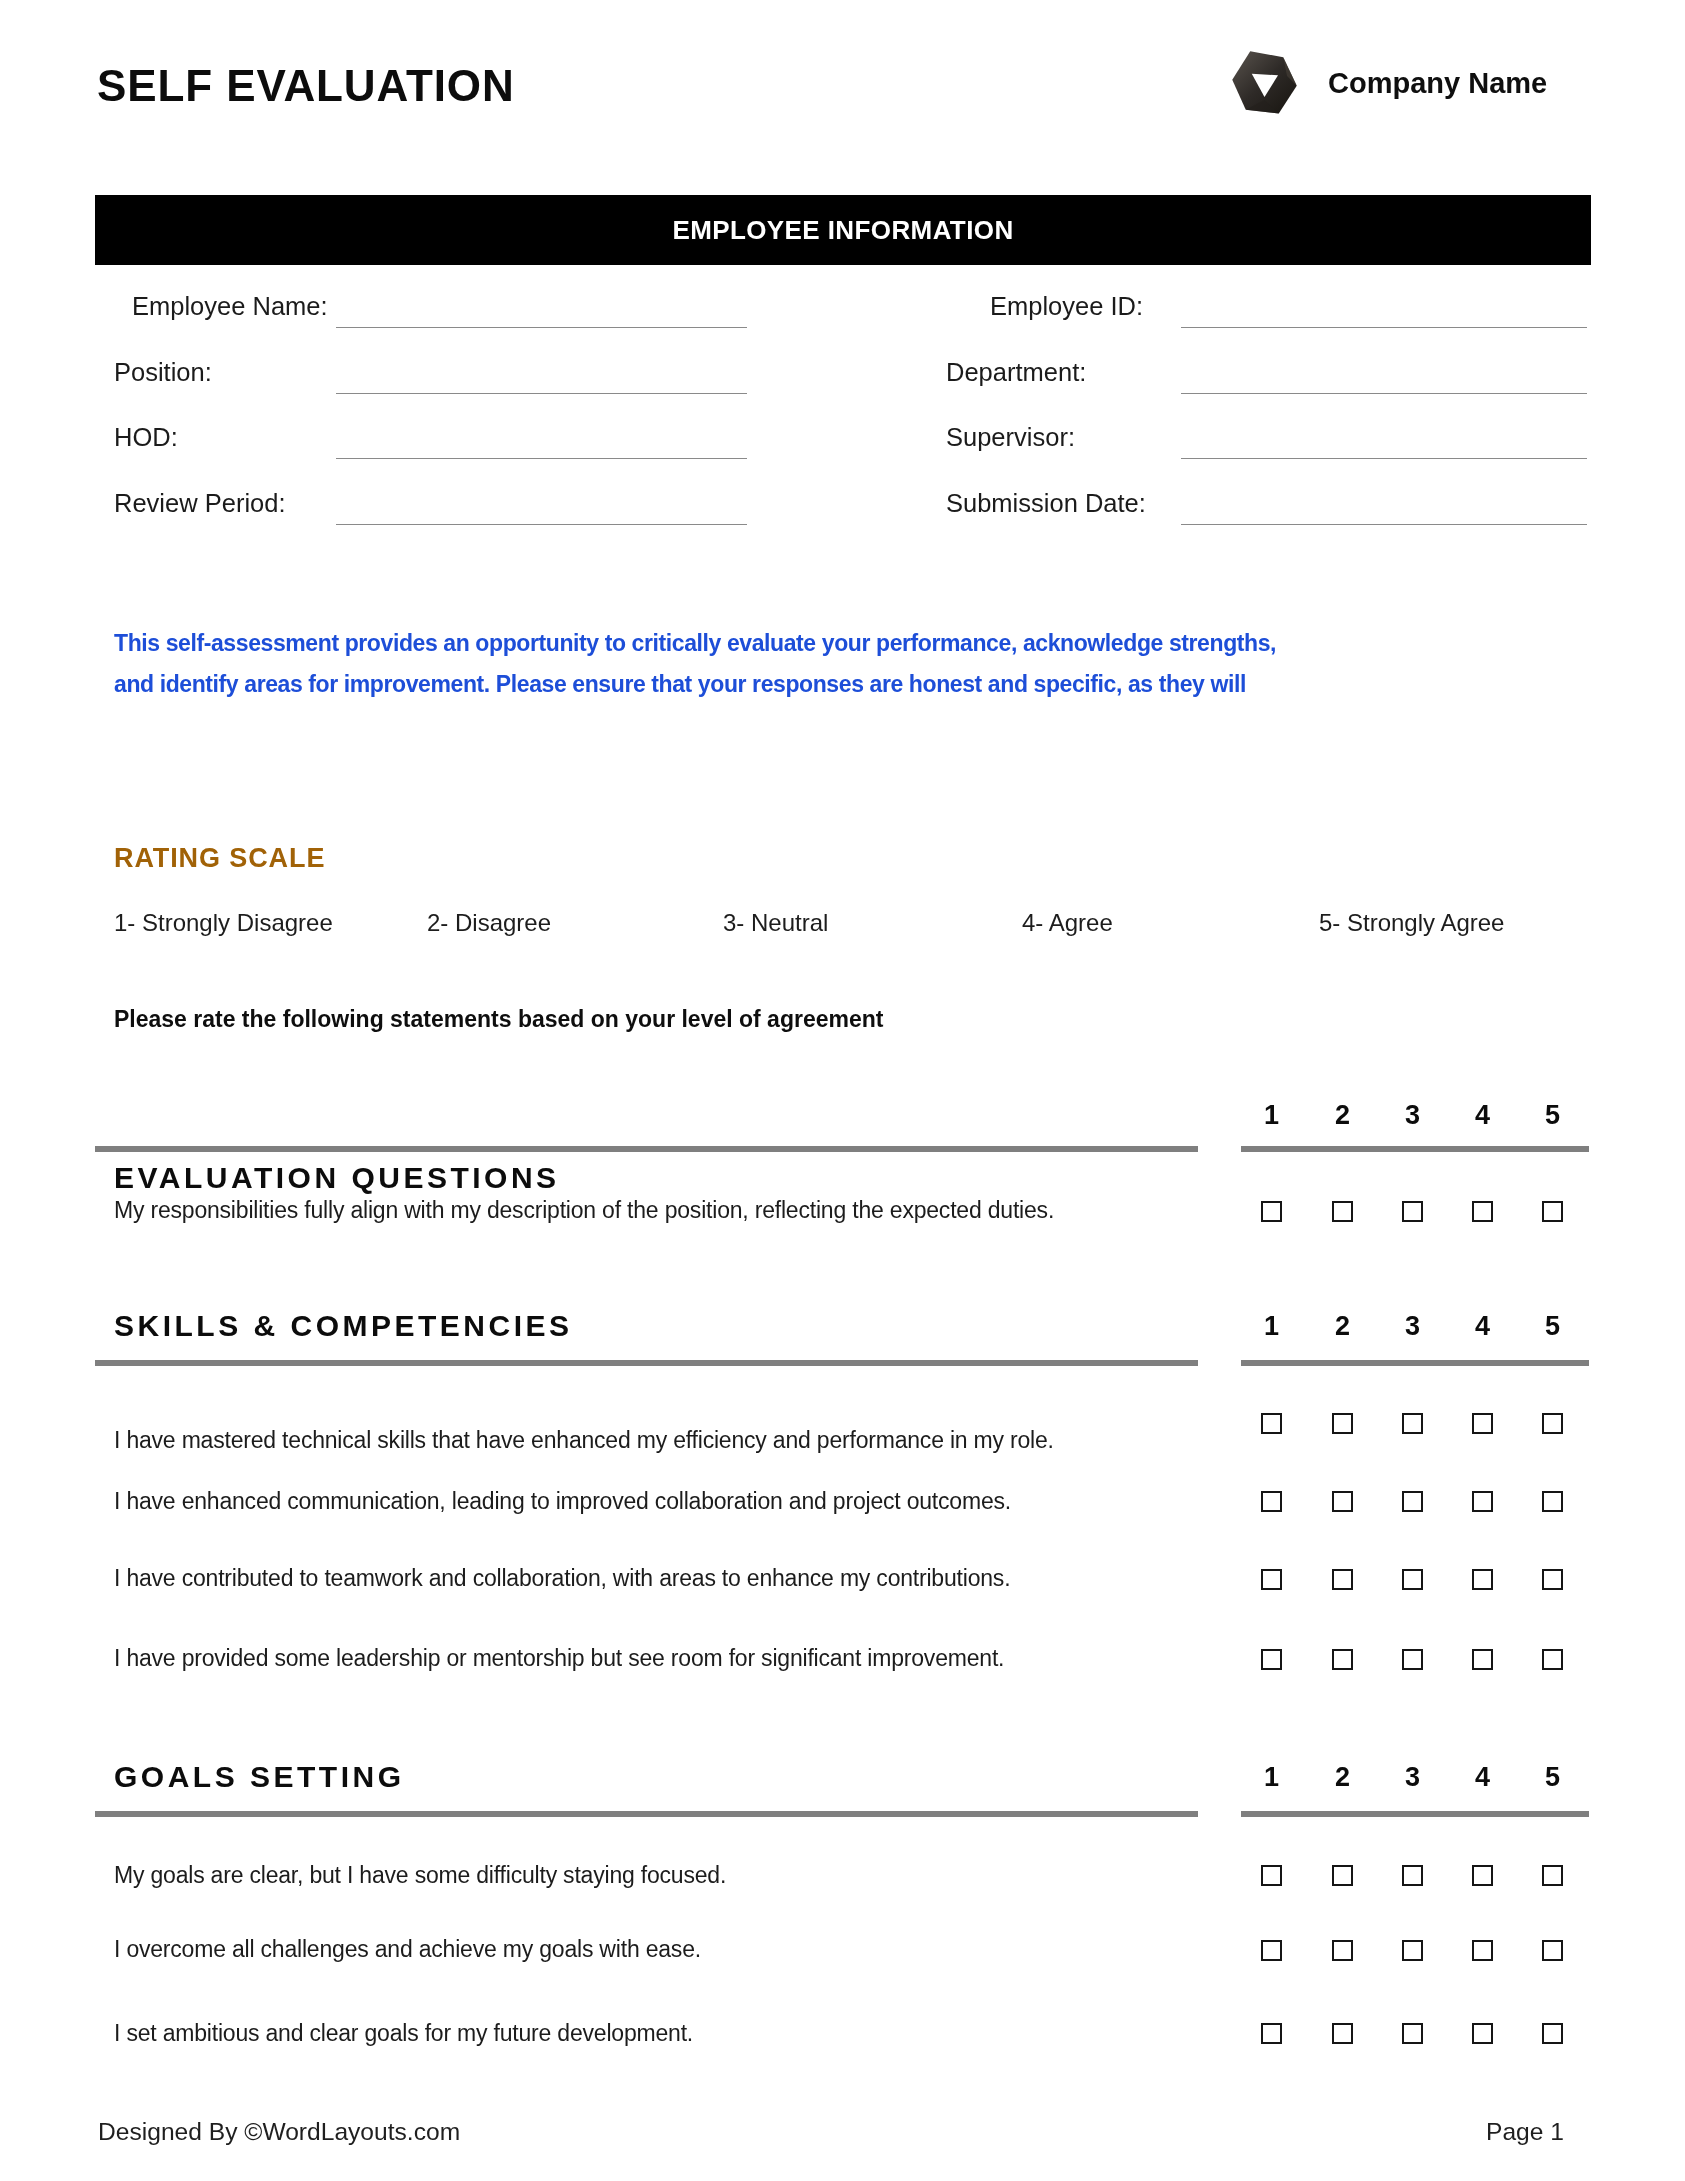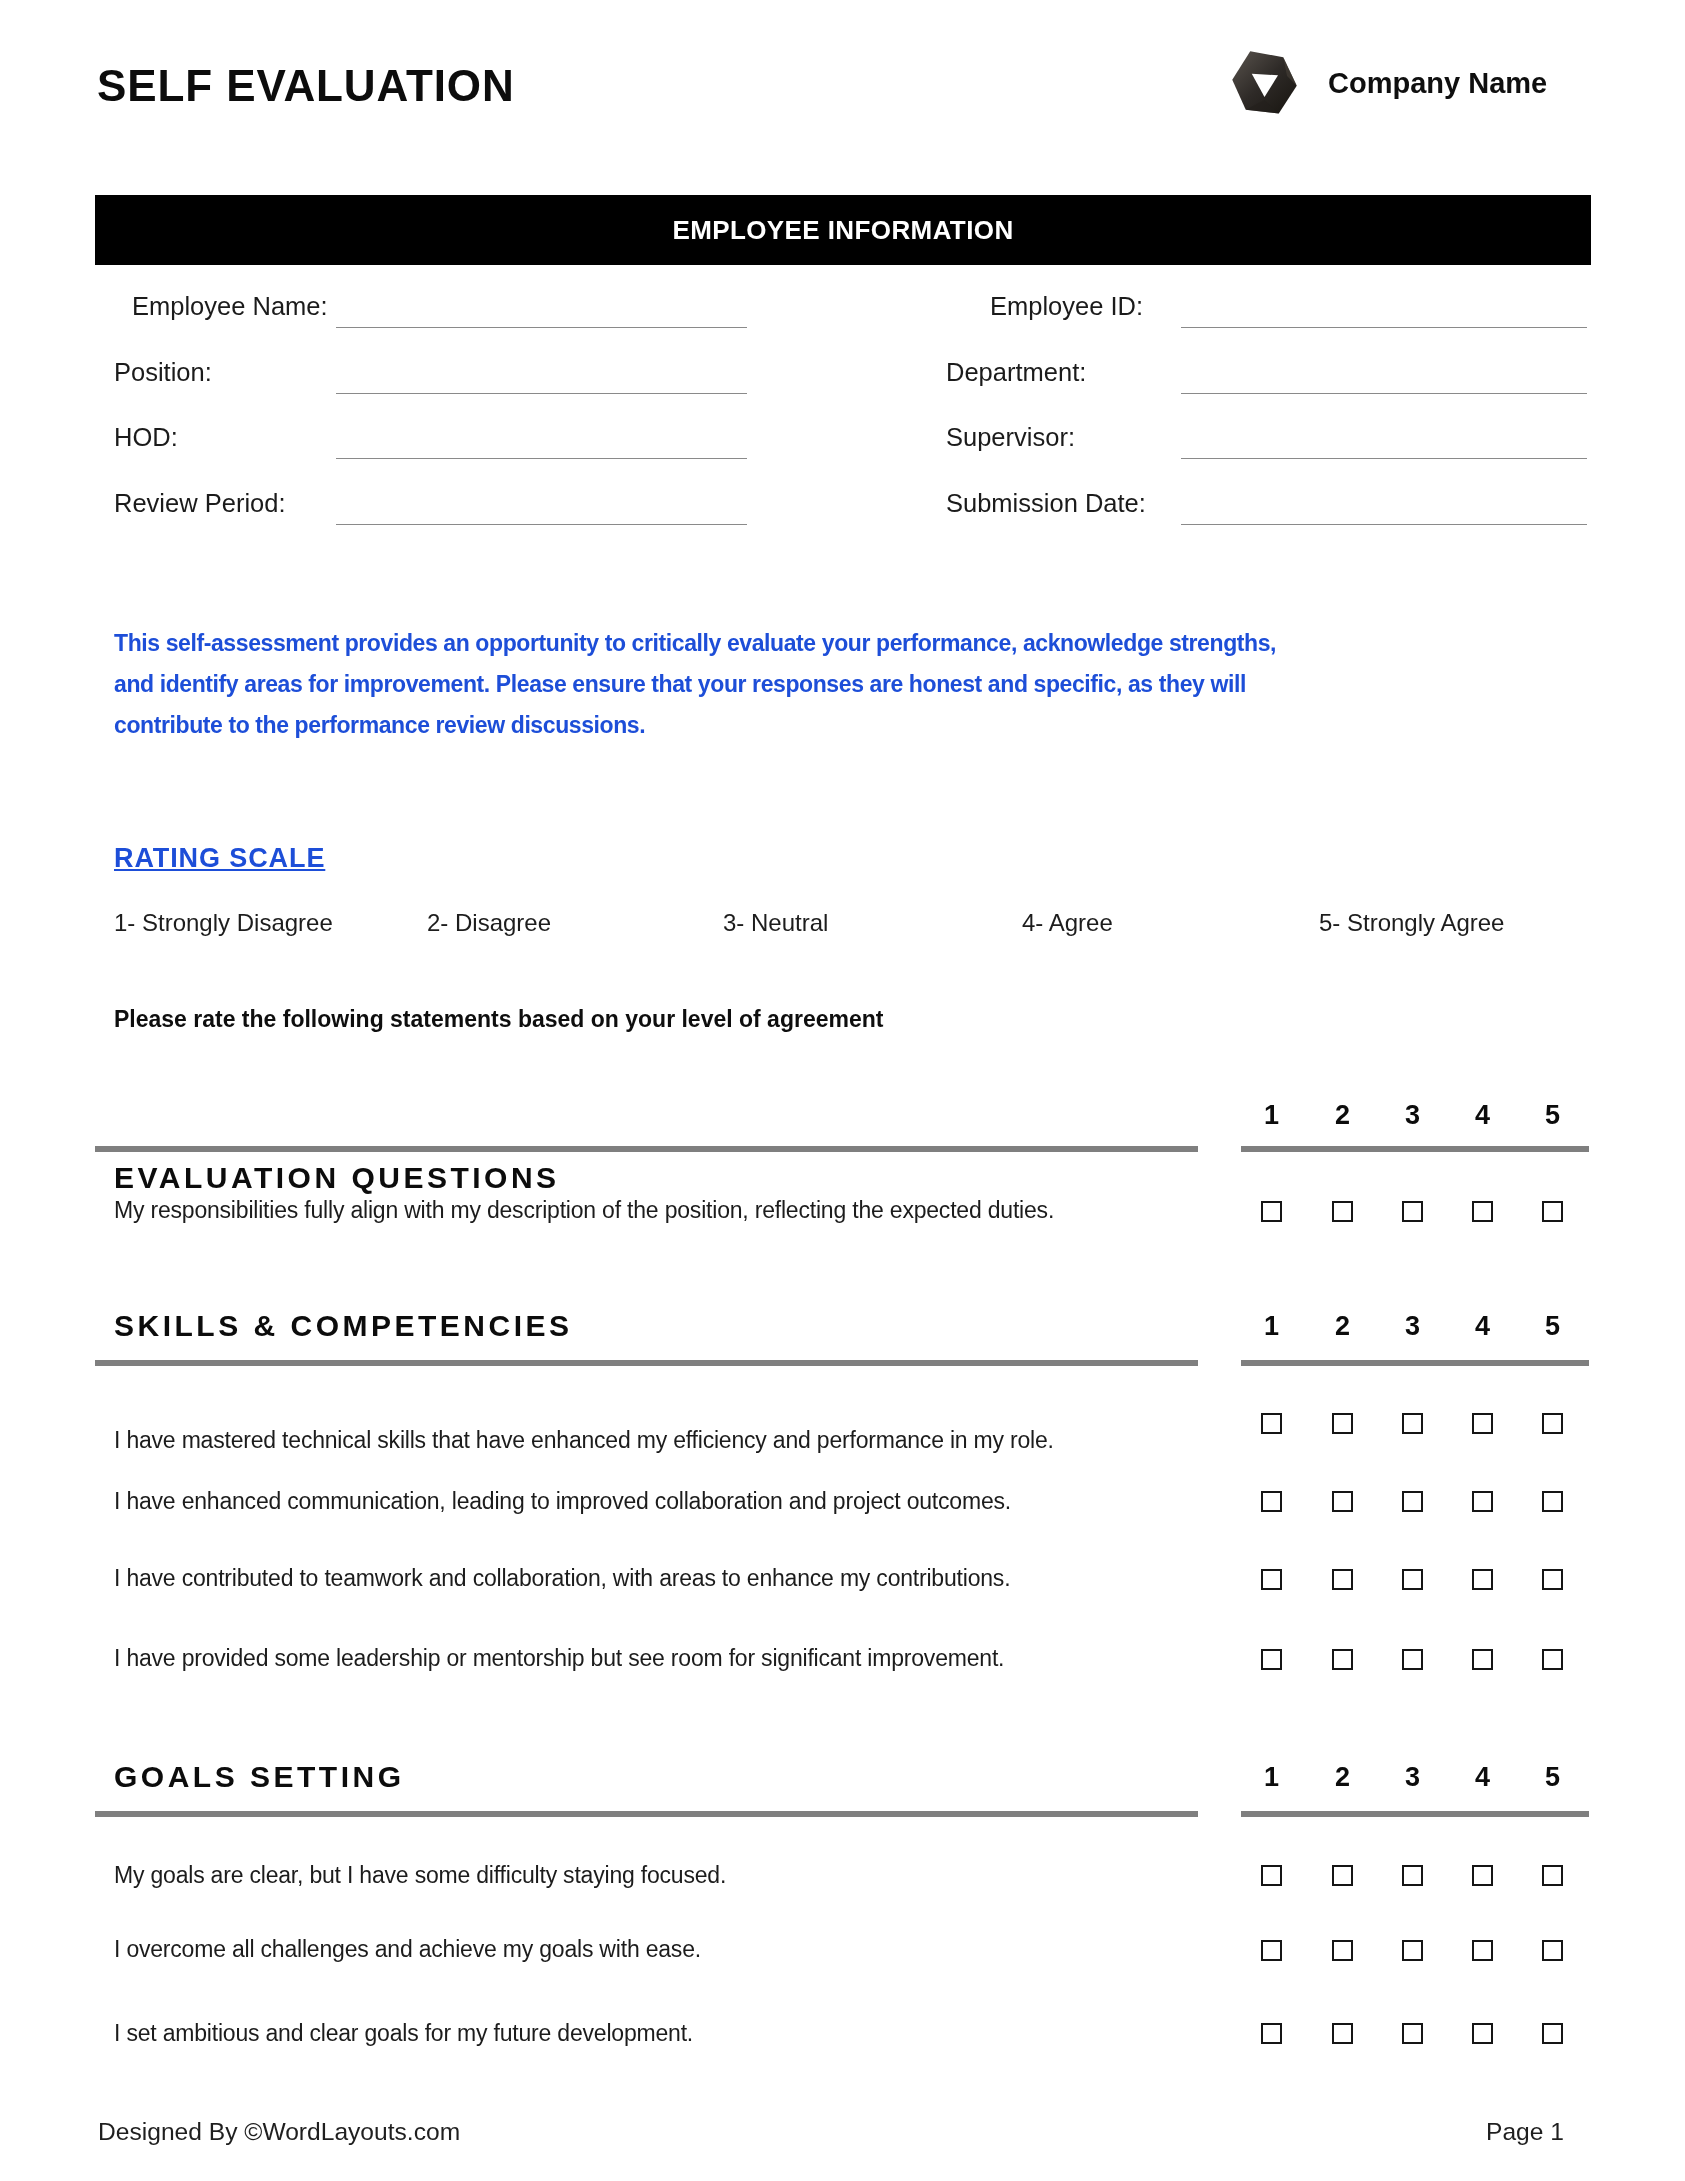--- a/index.html
+++ b/index.html
@@ -9,21 +9,21 @@
   }
   #title{position:absolute;left:97px;top:61px;font-size:44px;font-weight:800;letter-spacing:0.9px;color:#0c0c0c;white-space:nowrap;}
   #brand{position:absolute;left:1227px;top:44px;height:79px;display:flex;align-items:center;}
   #company-name{font-size:29px;font-weight:700;margin-left:26px;color:#0f0f0f;white-space:nowrap;}
   #info-bar{position:absolute;left:95px;top:195px;width:1496px;height:70px;background:#000000;display:flex;align-items:center;justify-content:center;}
   #info-bar span{color:#ffffff;font-size:26px;font-weight:700;letter-spacing:0.4px;}
   .field-label{position:absolute;font-size:25.5px;color:#1b1b1b;white-space:nowrap;}
   .field-line{position:absolute;height:0;border-bottom:1.8px solid #8a8a8a;}
   #intro{position:absolute;left:114px;top:623px;font-size:23px;font-weight:700;letter-spacing:-0.4px;line-height:41px;color:#1d4ed8;}
   #intro div{white-space:nowrap;}
-  #rating-heading{position:absolute;left:114px;top:843px;font-size:27px;font-weight:700;letter-spacing:0.9px;color:#1d4ed8;text-decoration:underline;}
+  #rating-heading{position:absolute;left:114px;top:843px;font-size:27px;font-weight:700;letter-spacing:0.9px;color:#a16207;}
   .level{position:absolute;top:909px;font-size:24px;color:#1d1d1d;white-space:nowrap;}
   #instruction{position:absolute;left:114px;top:1006px;font-size:23px;font-weight:700;color:#0e0e0e;white-space:nowrap;}
   .section-heading{position:absolute;font-size:30px;font-weight:700;letter-spacing:3.5px;color:#0c0c0c;white-space:nowrap;}
   .col-num{position:absolute;width:35px;text-align:center;font-size:27px;font-weight:700;color:#0c0c0c;}
   .rule{position:absolute;height:6.1px;background:#7f7f7f;}
   .question{position:absolute;font-size:23px;letter-spacing:-0.2px;color:#1c1c1c;white-space:nowrap;}
   .checkbox{position:absolute;width:21px;height:21px;border:2.6px solid #151515;background:#ffffff;box-sizing:border-box;}
   .footer-text{position:absolute;font-size:24.6px;color:#1f1f1f;white-space:nowrap;}
 </style>
 </head>
@@ -52,21 +52,20 @@
     <span id="company-name">Company Name</span>
   </div>
 
   <div id="info-bar">
     <span>EMPLOYEE INFORMATION</span>
   </div>
 
   <div id="intro">
     <div>This self-assessment provides an opportunity to critically evaluate your performance, acknowledge strengths,</div>
     <div>and identify areas for improvement. Please ensure that your responses are honest and specific, as they will</div>
-    <div>contribute to the performance review discussions.</div>
   </div>
 
   <div id="rating-heading">RATING SCALE</div>
 
   <div id="instruction">Please rate the following statements based on your level of agreement</div>
 
   <div class="footer-text" style="left:98px;top:2118px;">Designed By ©WordLayouts.com</div>
   <div class="footer-text" style="left:1486px;top:2118px;">Page 1</div>
 
 <div class="field-label" style="left: 114px; top: 292px; margin-left: 18px;">Employee Name:</div>

